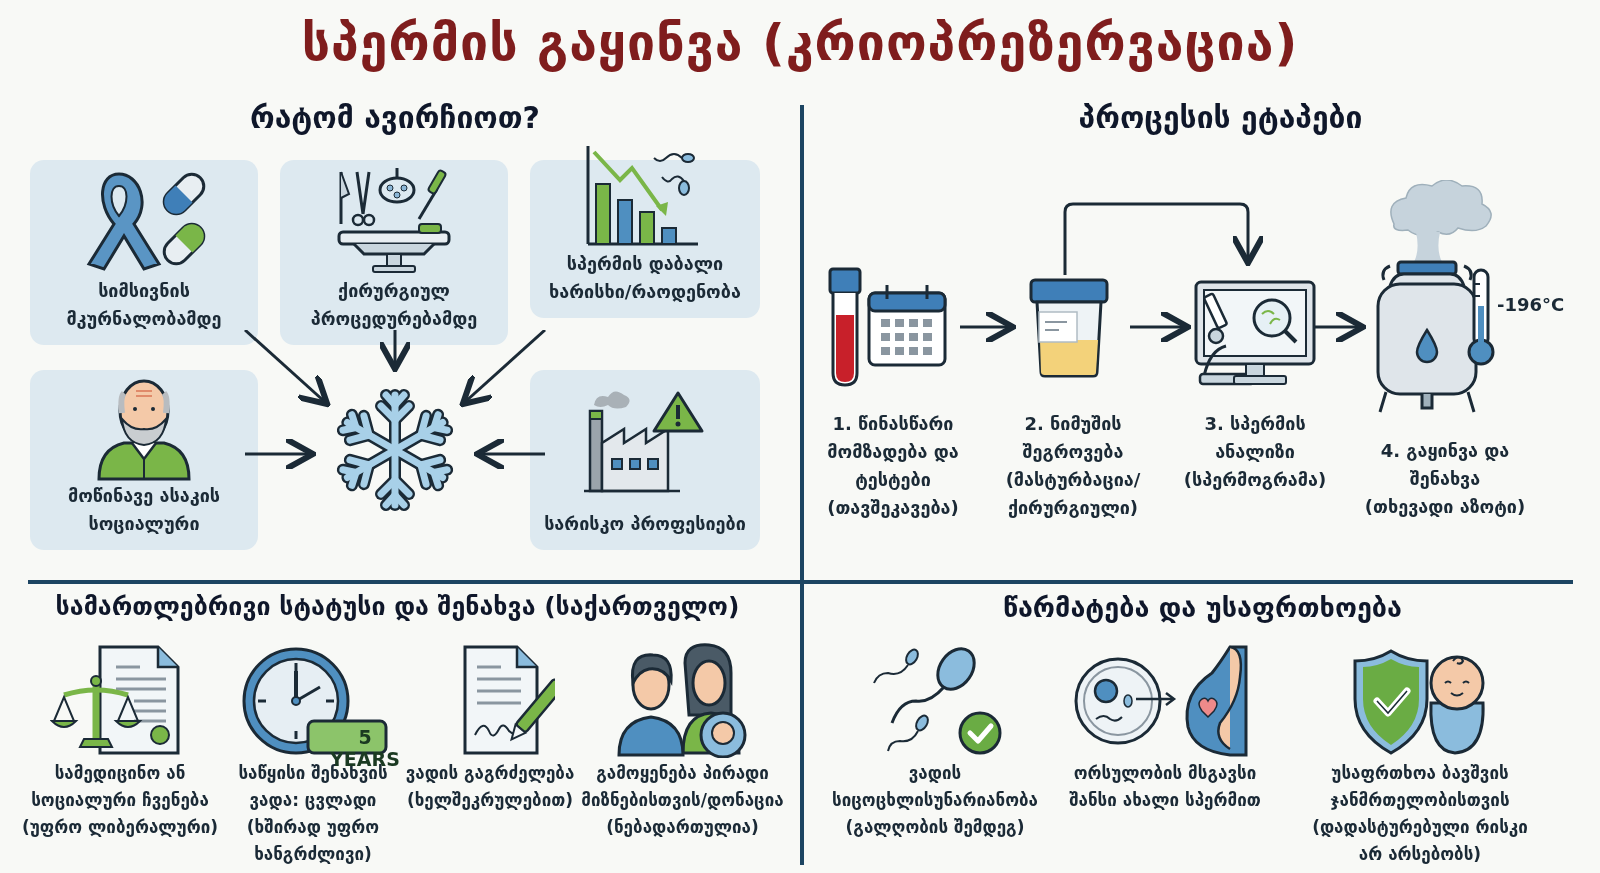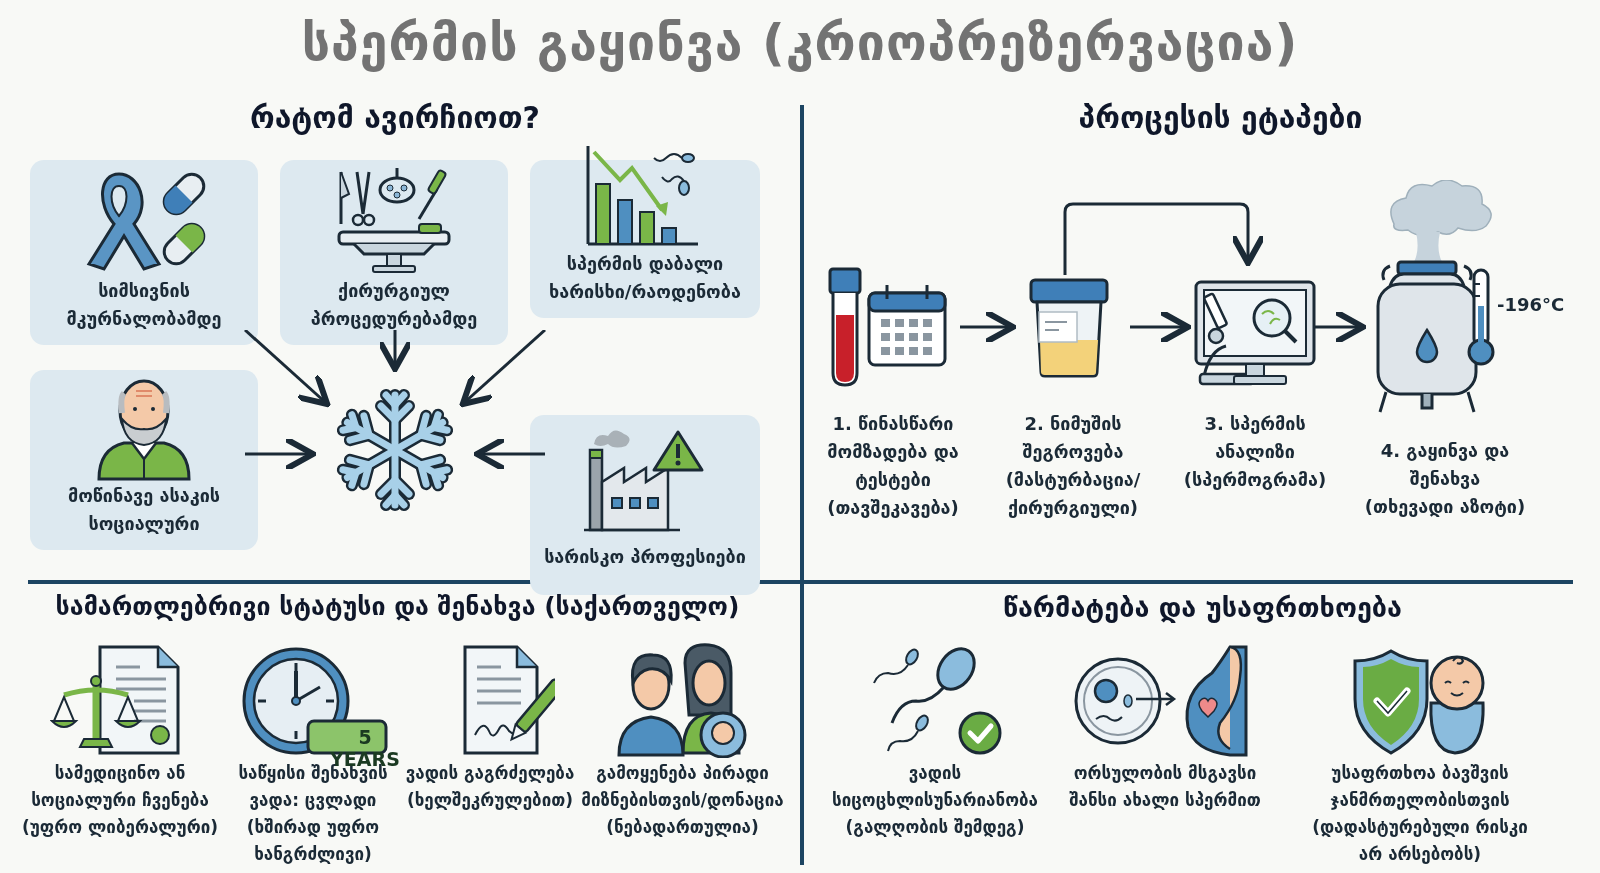--- a/index.html
+++ b/index.html
@@ -6,21 +6,21 @@
   html, body { width: 1600px; height: 873px; overflow: hidden; }
   body {
     background: #f8f9f6;
     font-family: "DejaVu Sans", sans-serif;
     color: #1b3447;
     position: relative;
   }
   .main-title {
     position: absolute; left: 0; top: 14px; width: 1600px;
     text-align: center; font-size: 50px; font-weight: bold;
-    color: #737373; letter-spacing: 1px;
+    color: #7f1d1d; letter-spacing: 1px;
   }
   .section-title {
     position: absolute; text-align: center; font-weight: bold;
     color: #0f172a;
   }
   .vline { position: absolute; left: 800px; top: 105px; width: 4px; height: 760px; background: #1d4562; }
   .hline { position: absolute; left: 28px; top: 580px; width: 1545px; height: 4px; background: #1d4562; }
 
   .card {
     position: absolute; background: #dde9f0; border-radius: 14px;
@@ -136,21 +136,21 @@
       <circle cx="51" cy="38" r="2" fill="#1b2a36"></circle>
         <circle cx="69" cy="38" r="2" fill="#1b2a36"></circle>
     </svg>
   </div>
   <div class="label">
     <div>მოწინავე ასაკის</div>
     <div>სოციალური</div>
   </div>
 </div>
 
-<div class="card" style="left:530px; top:370px; width:230px; height:180px; padding-bottom:24px;margin-top:45px;">
+<div class="card" style="left:530px; top:370px; width:230px; height:180px; padding-bottom:12px;">
   <div class="icon">
     <svg width="130" height="110" viewBox="0 0 130 110">
       <path d="M14 20 q2 -12 14 -8 q6 -10 16 -2 q10 4 2 12 q-12 4 -18 -2 q-8 4 -14 0z" fill="#a9b1b7"></path>
       <rect x="10" y="26" width="12" height="80" fill="#9aa4ab" stroke="#1b2a36" stroke-width="2.5"></rect>
       <rect x="10" y="26" width="12" height="8" fill="#7ab648" stroke="#1b2a36" stroke-width="2"></rect>
       <path d="M22 106 V58 L44 44 V58 L66 44 V58 L88 44 V106 Z" fill="#e3e8ec" stroke="#1b2a36" stroke-width="2.5"></path>
       <rect x="32" y="74" width="10" height="10" fill="#4f8fc0" stroke="#1b2a36" stroke-width="2"></rect>
       <rect x="50" y="74" width="10" height="10" fill="#4f8fc0" stroke="#1b2a36" stroke-width="2"></rect>
       <rect x="68" y="74" width="10" height="10" fill="#4f8fc0" stroke="#1b2a36" stroke-width="2"></rect>
       <line x1="4" y1="106" x2="100" y2="106" stroke="#1b2a36" stroke-width="2.5"></line>

